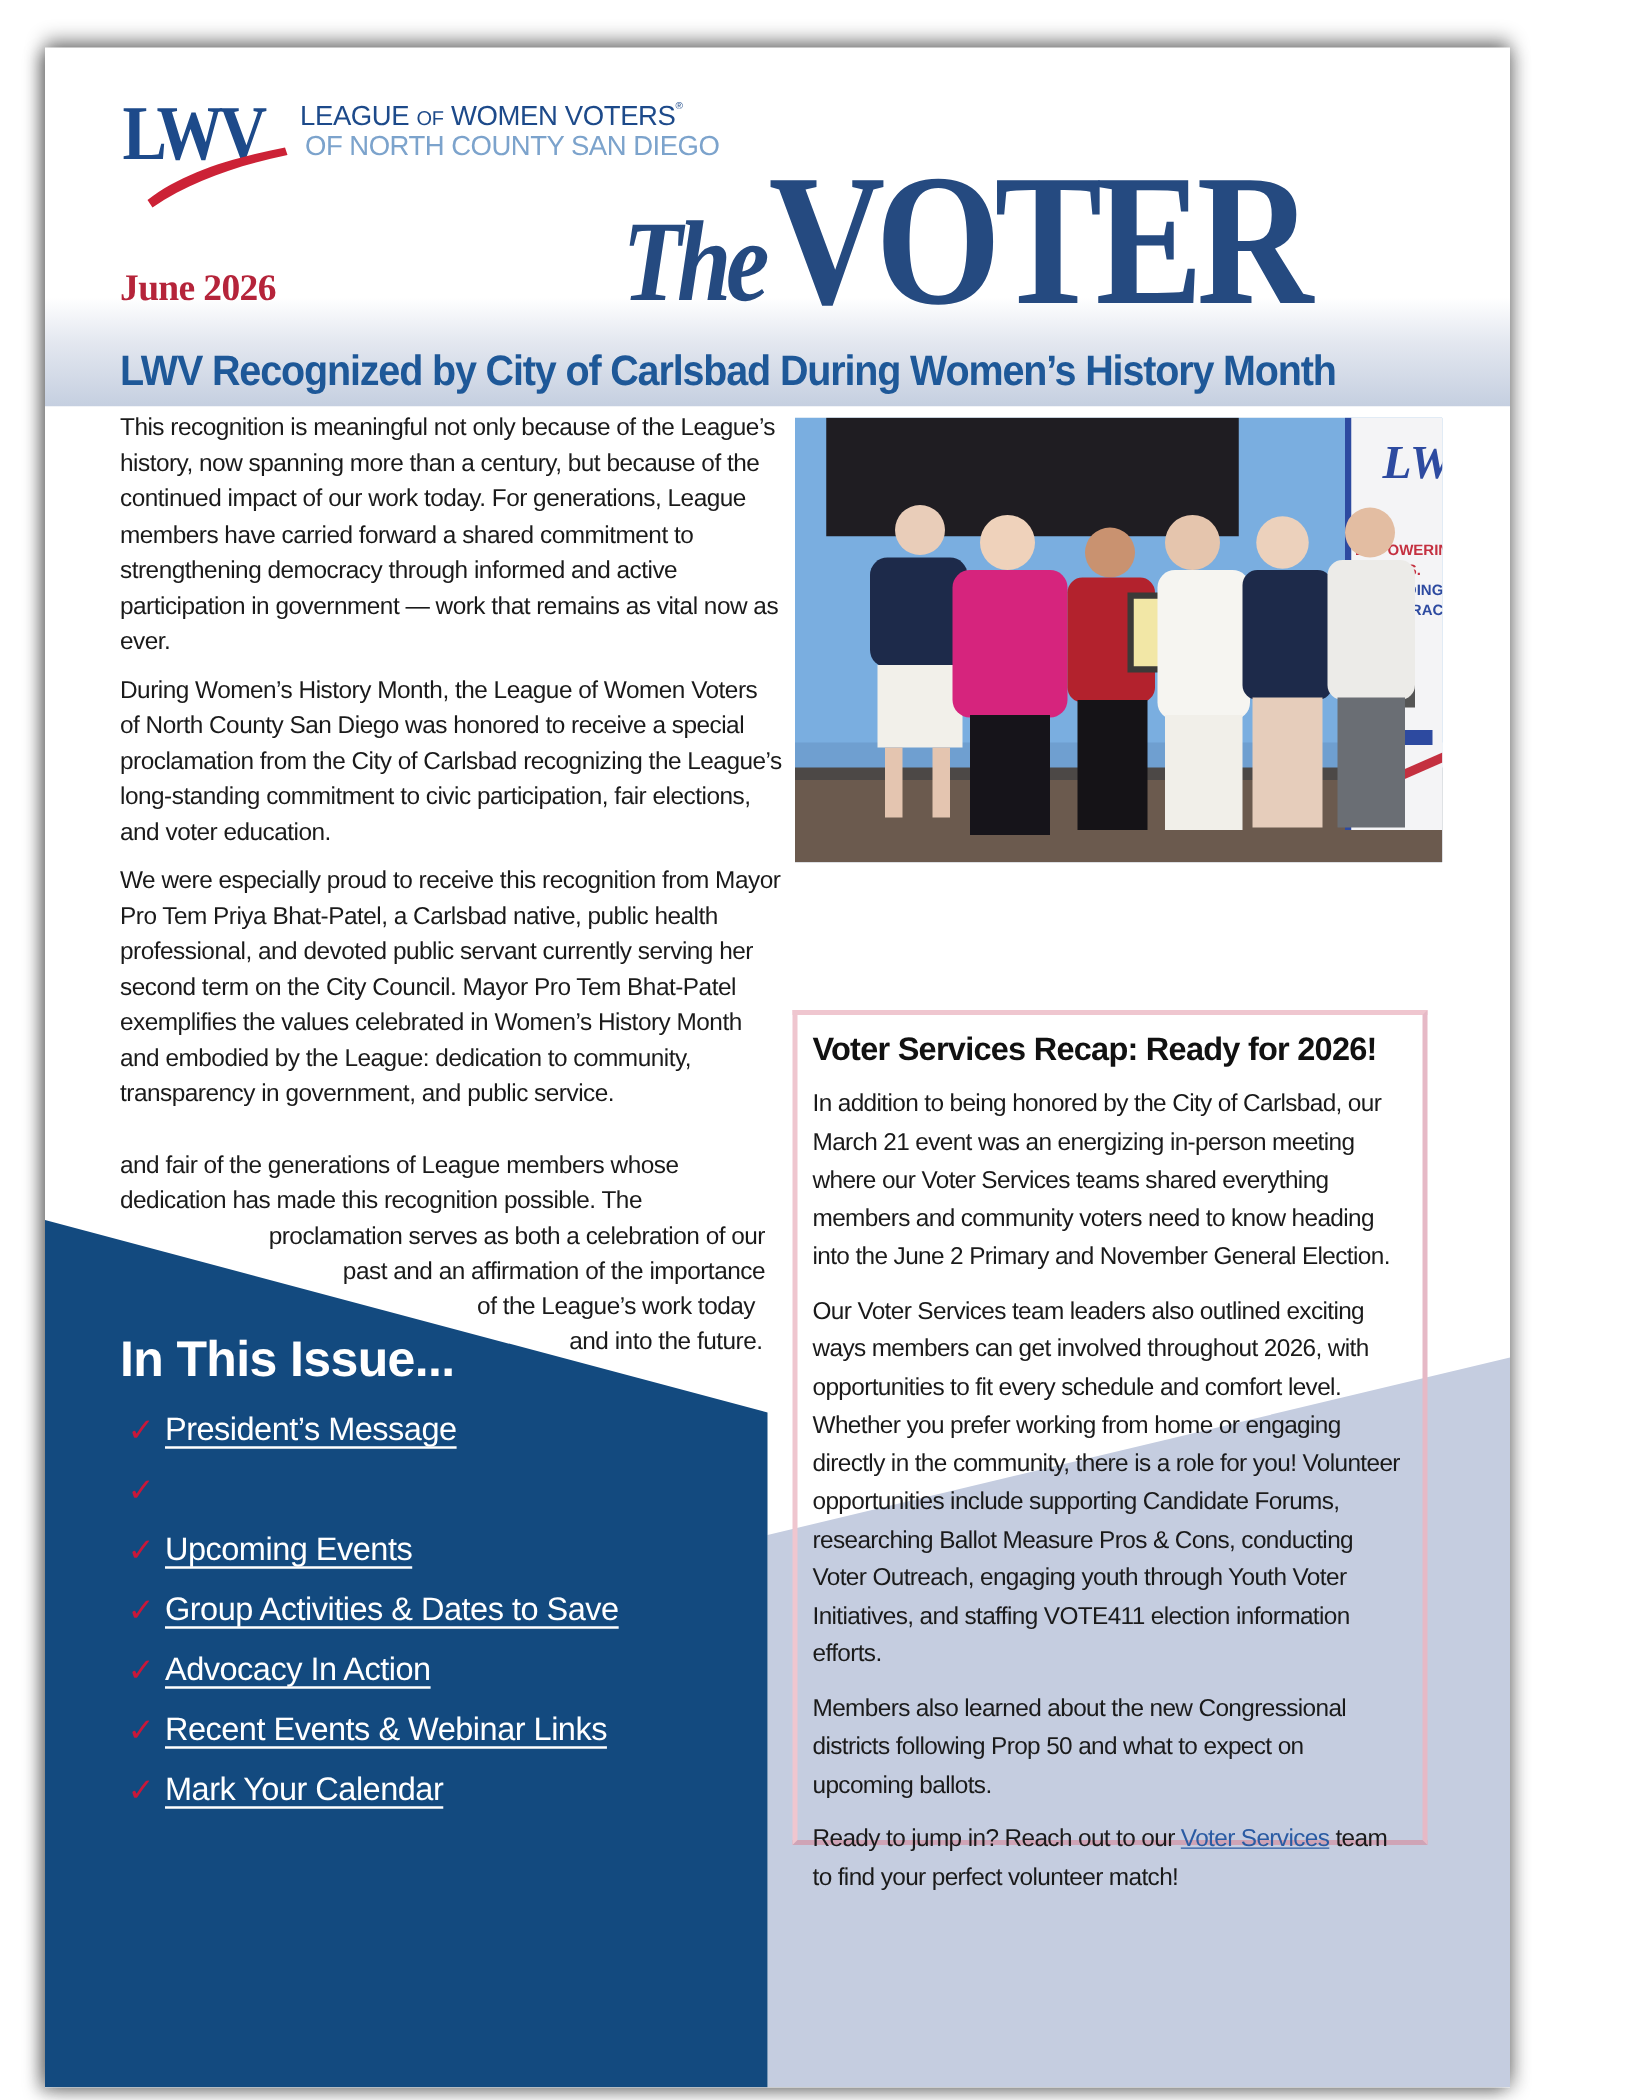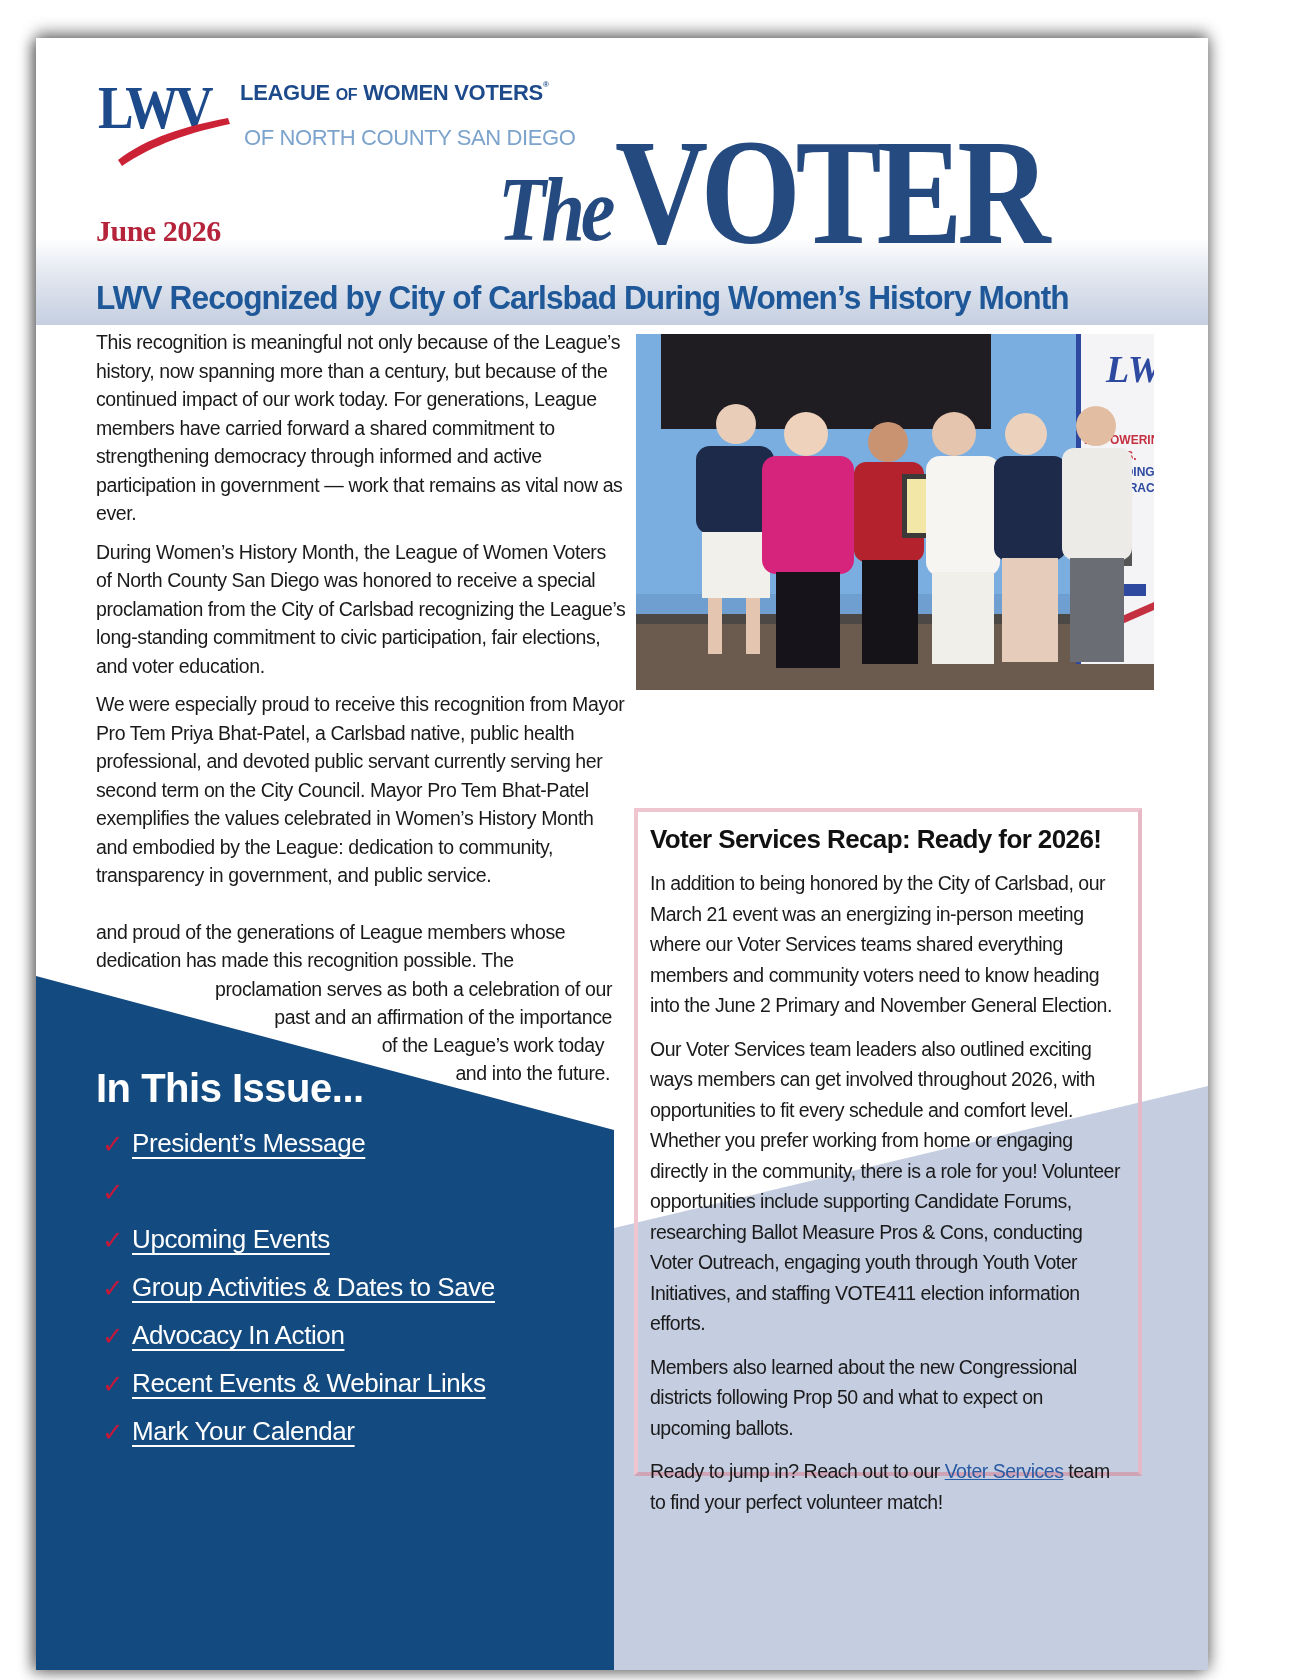--- a/index.html
+++ b/index.html
@@ -19,28 +19,26 @@
   }
   .logo { position:absolute; left:60px; top:36px; width:520px; height:100px; }
   .logo-mark { position:absolute; left:0; top:0; width:140px; height:100px; }
   .logo-lwv {
     position:absolute; left:2px; top:-2px; font-family:"Liberation Serif", serif; font-weight:bold;
     font-size:62px; letter-spacing:-4px; color:#1d4a8a; transform:scaleX(0.86); transform-origin:left top;
   }
   .logo-line1 {
     position:absolute; left:144px; top:6px; font-size:22px; color:#1d4a8a; letter-spacing:-0.3px;
     white-space:nowrap;
-    font-weight:bold;
   }
   .logo-line1 .small { font-size:16px; }
   .logo-line1 sup { font-size:8px; vertical-align:top; }
   .logo-line2 {
     position:absolute; left:148px; top:30px; font-size:22px; color:#7ca3cc; letter-spacing:-0.4px;
     white-space:nowrap;
-    margin-top:21px;
   }
   .issue-date {
     position:absolute; left:60px; top:176px; font-family:"Liberation Serif", serif; font-weight:bold;
     font-size:30px; color:#b5243a; letter-spacing:-0.5px;
   }
   .masthead {
     position:absolute; left:462px; top:84px; height:140px; white-space:nowrap;
     color:#254a80; font-family:"Liberation Serif", serif;
   }
   .masthead .the {
@@ -117,21 +115,21 @@
     <span class="voter">VOTER</span>
   </div>
 
   <div class="headline">LWV Recognized by City of Carlsbad During Women’s History Month</div>
 
   <div class="body-col">
     <p>This recognition is meaningful not only because of the League’s history, now spanning more than a century, but because of the continued impact of our work today. For generations, League members have carried forward a shared commitment to strengthening democracy through informed and active participation in government — work that remains as vital now as ever.</p>
     <p>During Women’s History Month, the League of Women Voters of North County San Diego was honored to receive a special proclamation from the City of Carlsbad recognizing the League’s long-standing commitment to civic participation, fair elections, and voter education.</p>
     <p>We were especially proud to receive this recognition from Mayor Pro Tem Priya Bhat-Patel, a Carlsbad native, public health professional, and devoted public servant currently serving her second term on the City Council. Mayor Pro Tem Bhat-Patel exemplifies the values celebrated in Women’s History Month and embodied by the League: dedication to community, transparency in government, and public service.</p>
   </div>
-  <div class="ra" style="left:60px;top:883px">and proud of the generations of League members whose</div>
+  <div class="ra" style="left:60px;top:883px">and fair of the generations of League members whose</div>
   <div class="ra" style="left:60px;top:911px">dedication has made this recognition possible. The</div>
   <div class="ra" style="right:596px;top:940px">proclamation serves as both a celebration of our</div>
   <div class="ra" style="right:596px;top:968px">past and an affirmation of the importance</div>
   <div class="ra" style="right:604px;top:996px">of the League’s work today</div>
   <div class="ra" style="right:598px;top:1024px">and into the future.</div>
 
   <div class="photo">
     <svg width="518" height="356" viewBox="0 0 518 356">
       <rect x="0" y="0" width="518" height="356" fill="#6f9fd0"></rect>
       <rect x="0" y="0" width="518" height="260" fill="#7aaee0"></rect>

